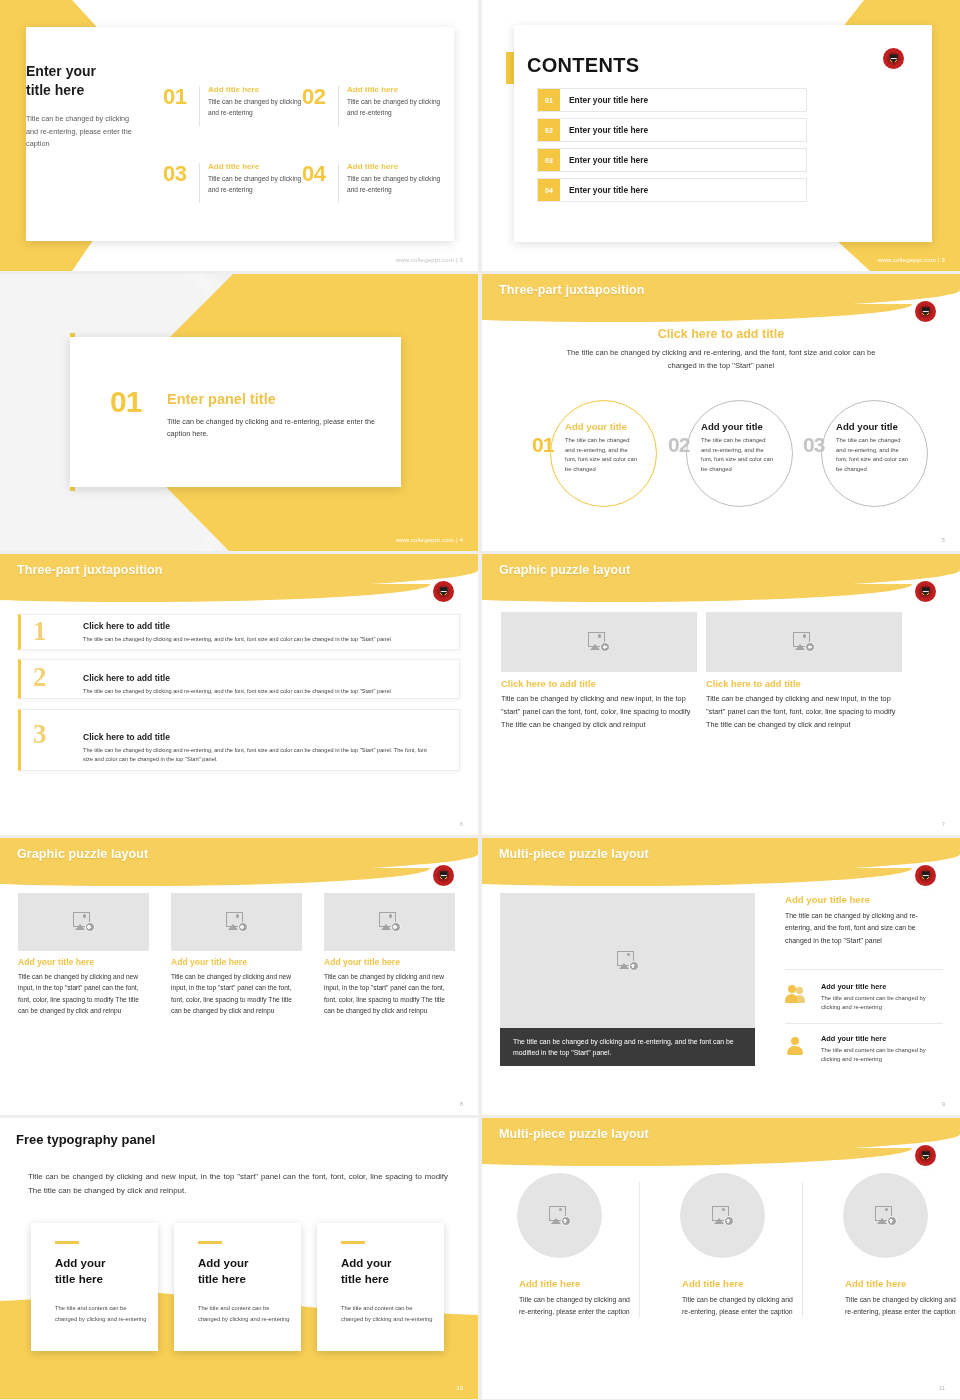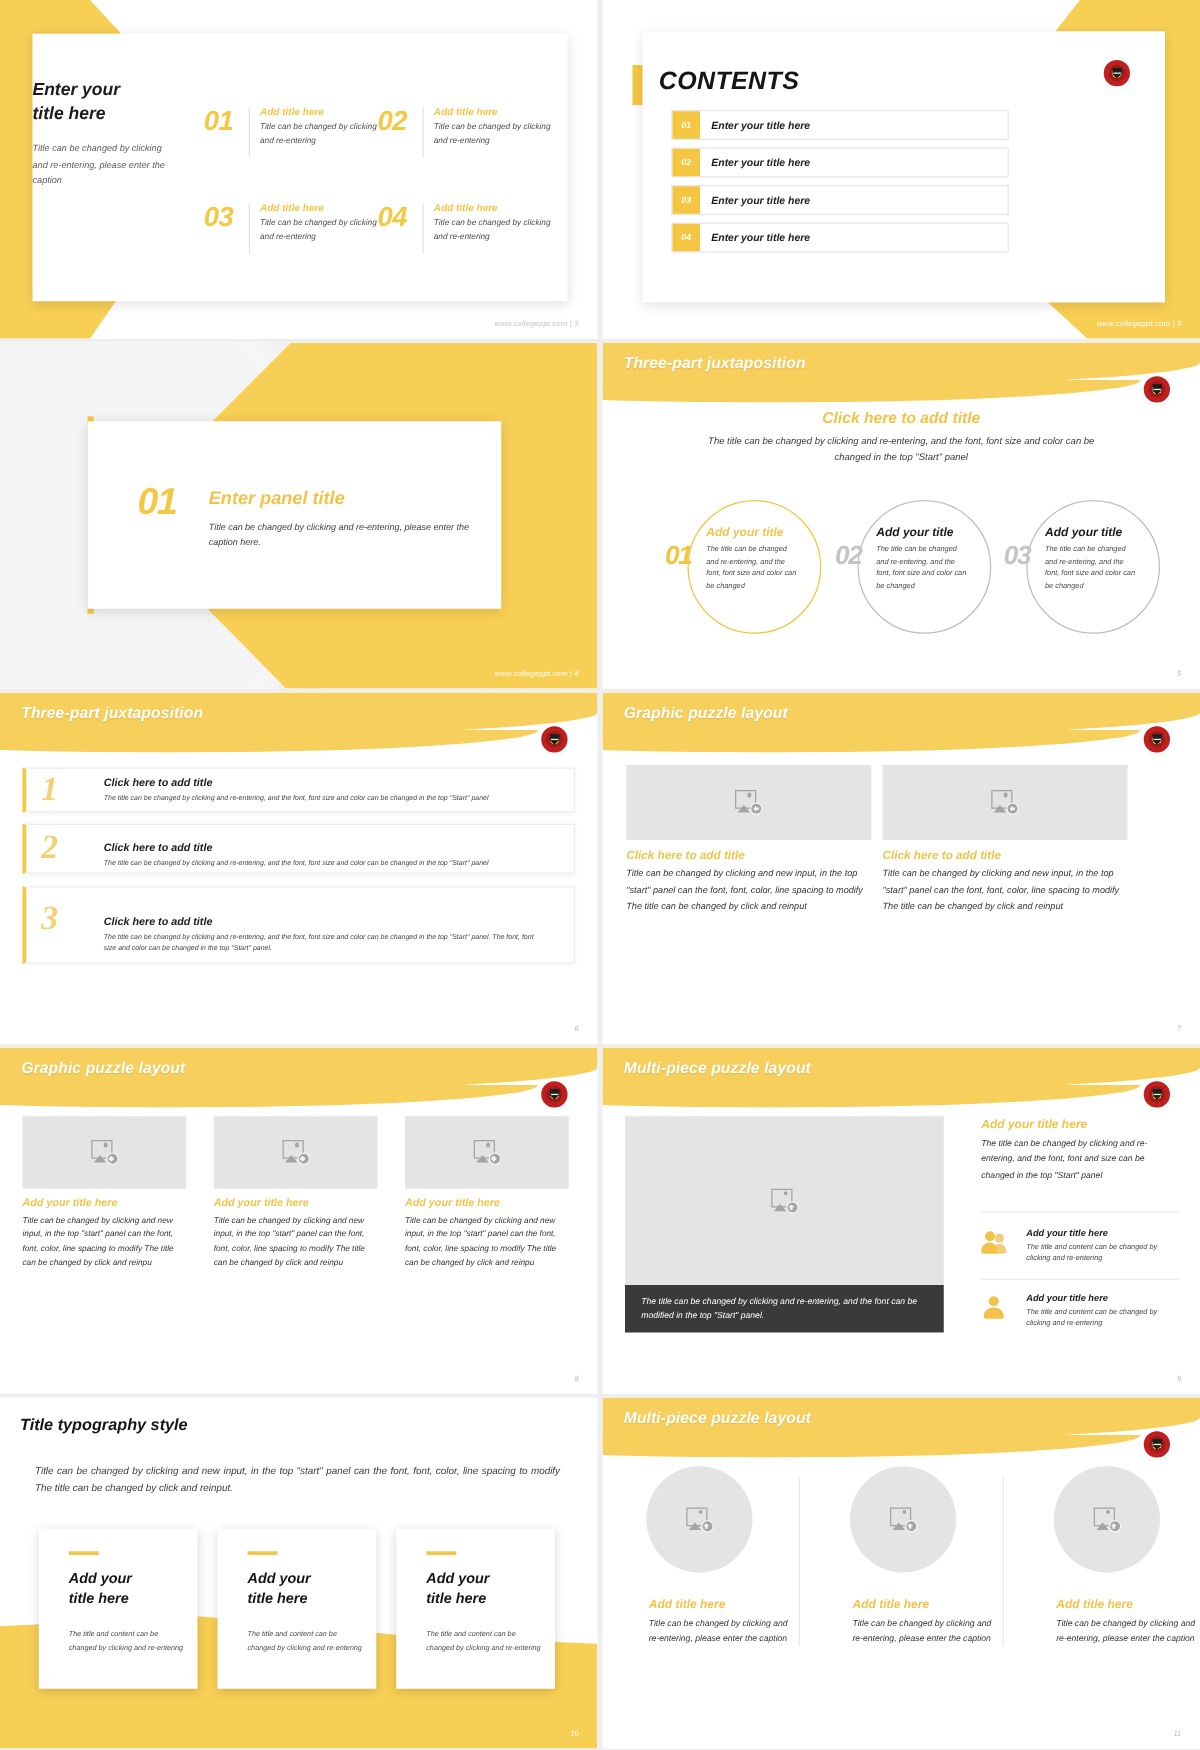--- a/index.html
+++ b/index.html
@@ -10,21 +10,20 @@
     overflow: hidden;
   }
   .grid {
     width: 960px; height: 1400px;
     display: grid;
     grid-template-columns: 478px 478px;
     grid-template-rows: 271px 277px 281px 277px 281px;
     column-gap: 4px;
     row-gap: 3px;
     background: #eeeeee;
-    font-style: italic;
   }
   .slide {
     position: relative;
     background: #ffffff;
     overflow: hidden;
   }
 
   
   .hdr {
     position: absolute; left: 0; top: 0; width: 100%; height: 38px;
@@ -491,21 +490,21 @@
           </div>
       </div>
       <div class="s8-rh">Add your title here</div>
       <div class="s8-rp">The title and content can be changed by clicking and re-entering</div>
     </div>
 
     <div class="pg">9</div>
   </div>
 
   <div class="slide">
-    <div class="s9-h">Title typography style</div>
+    <div class="s9-h">Free typography panel</div>
     <div class="s9-p">Title can be changed by clicking and new input, in the top "start" panel can the font, font, color, line spacing to modify The title can be changed by click and reinput.</div>
     <div class="s9-yellow"></div>
 
     <div class="s9-card" style="left:31px;">
       <div class="s9-bar"></div>
       <div class="s9-ch" style="white-space:pre-line">Add your
 title here</div>
       <div class="s9-cp">The title and content can be changed by clicking and re-entering</div>
     </div>
     <div class="s9-card" style="left:174px;">

